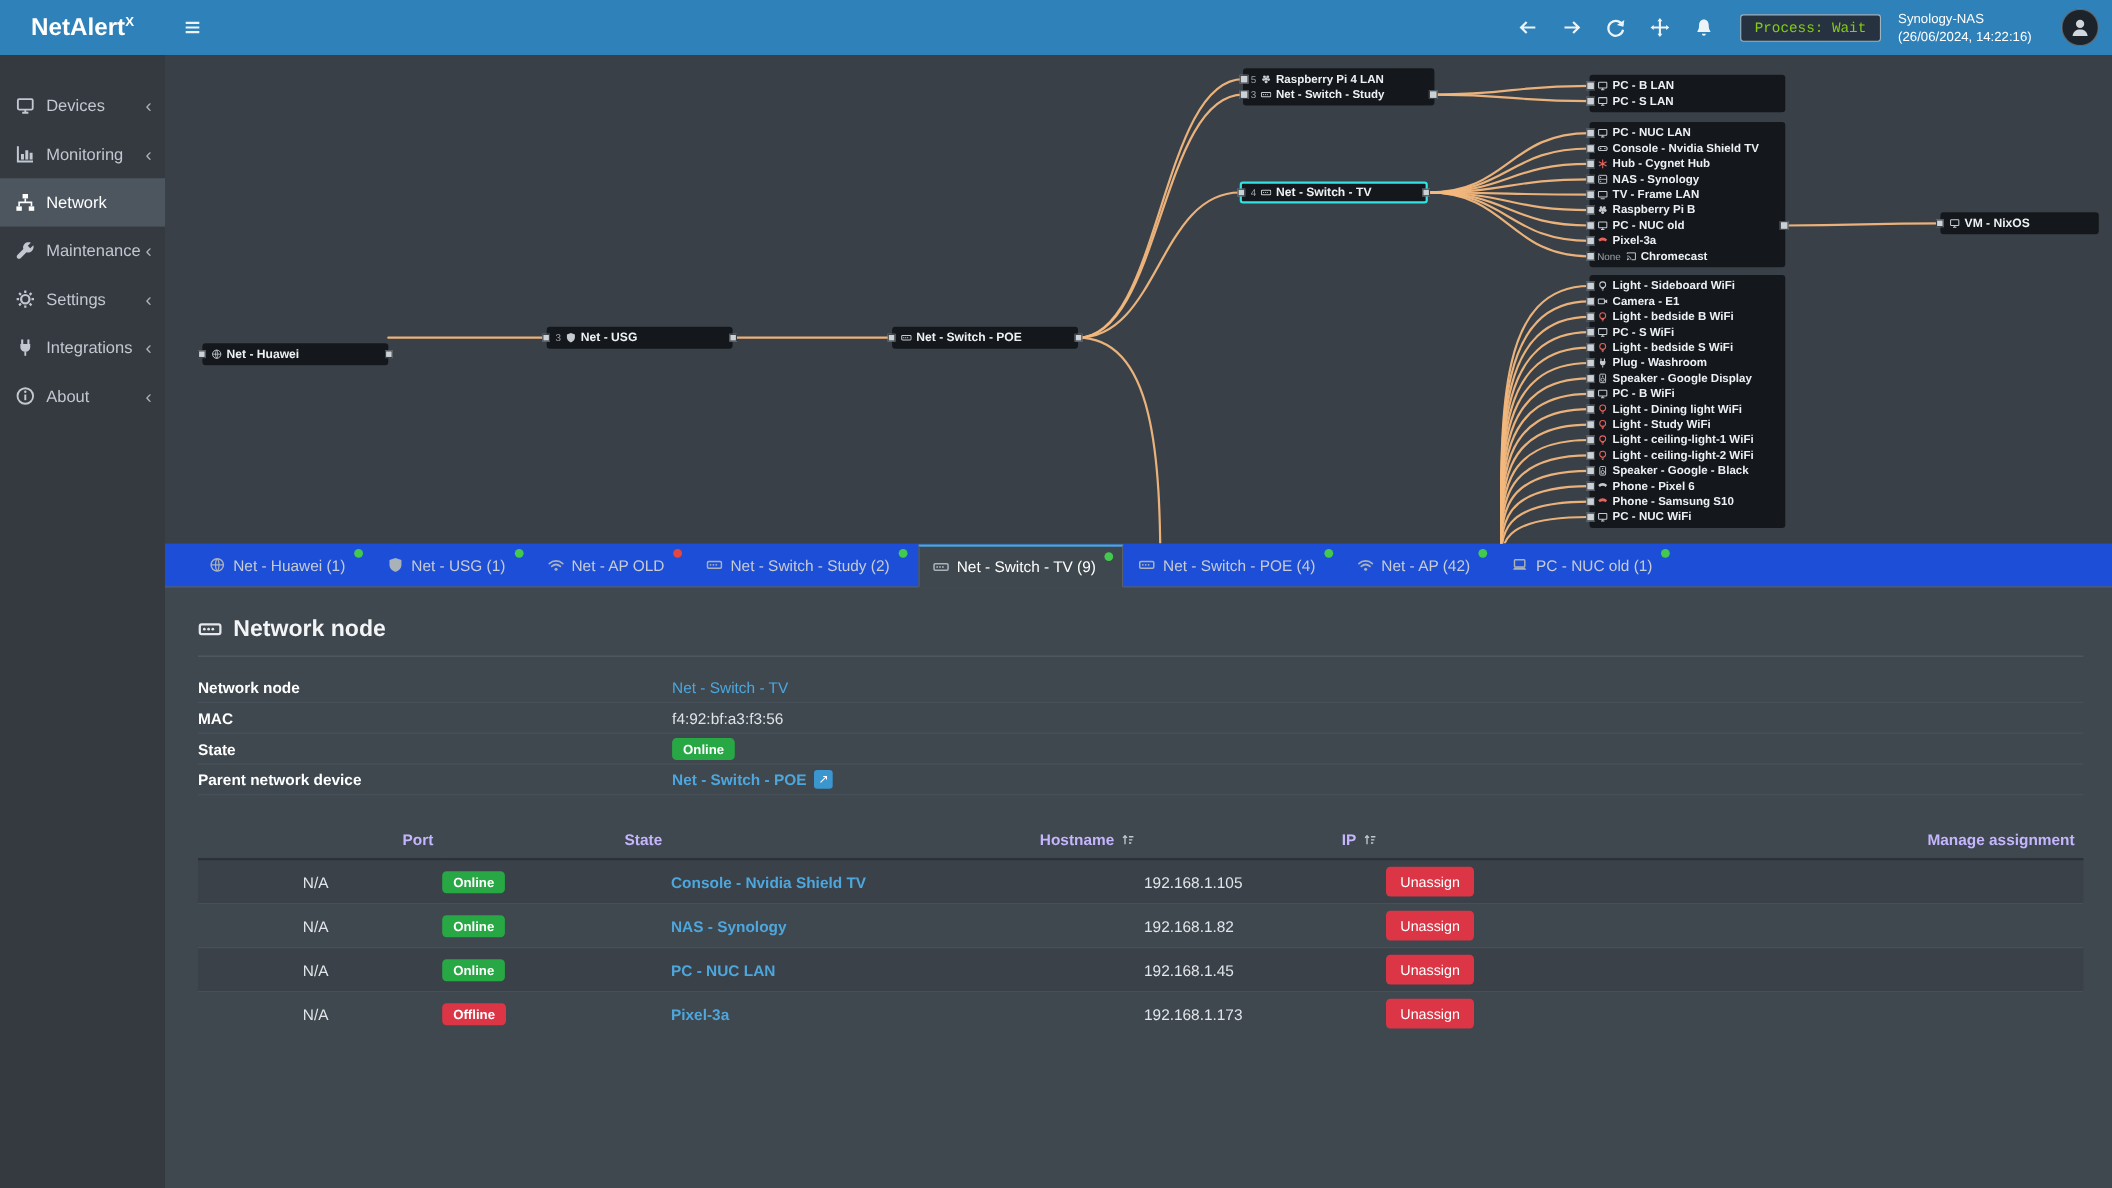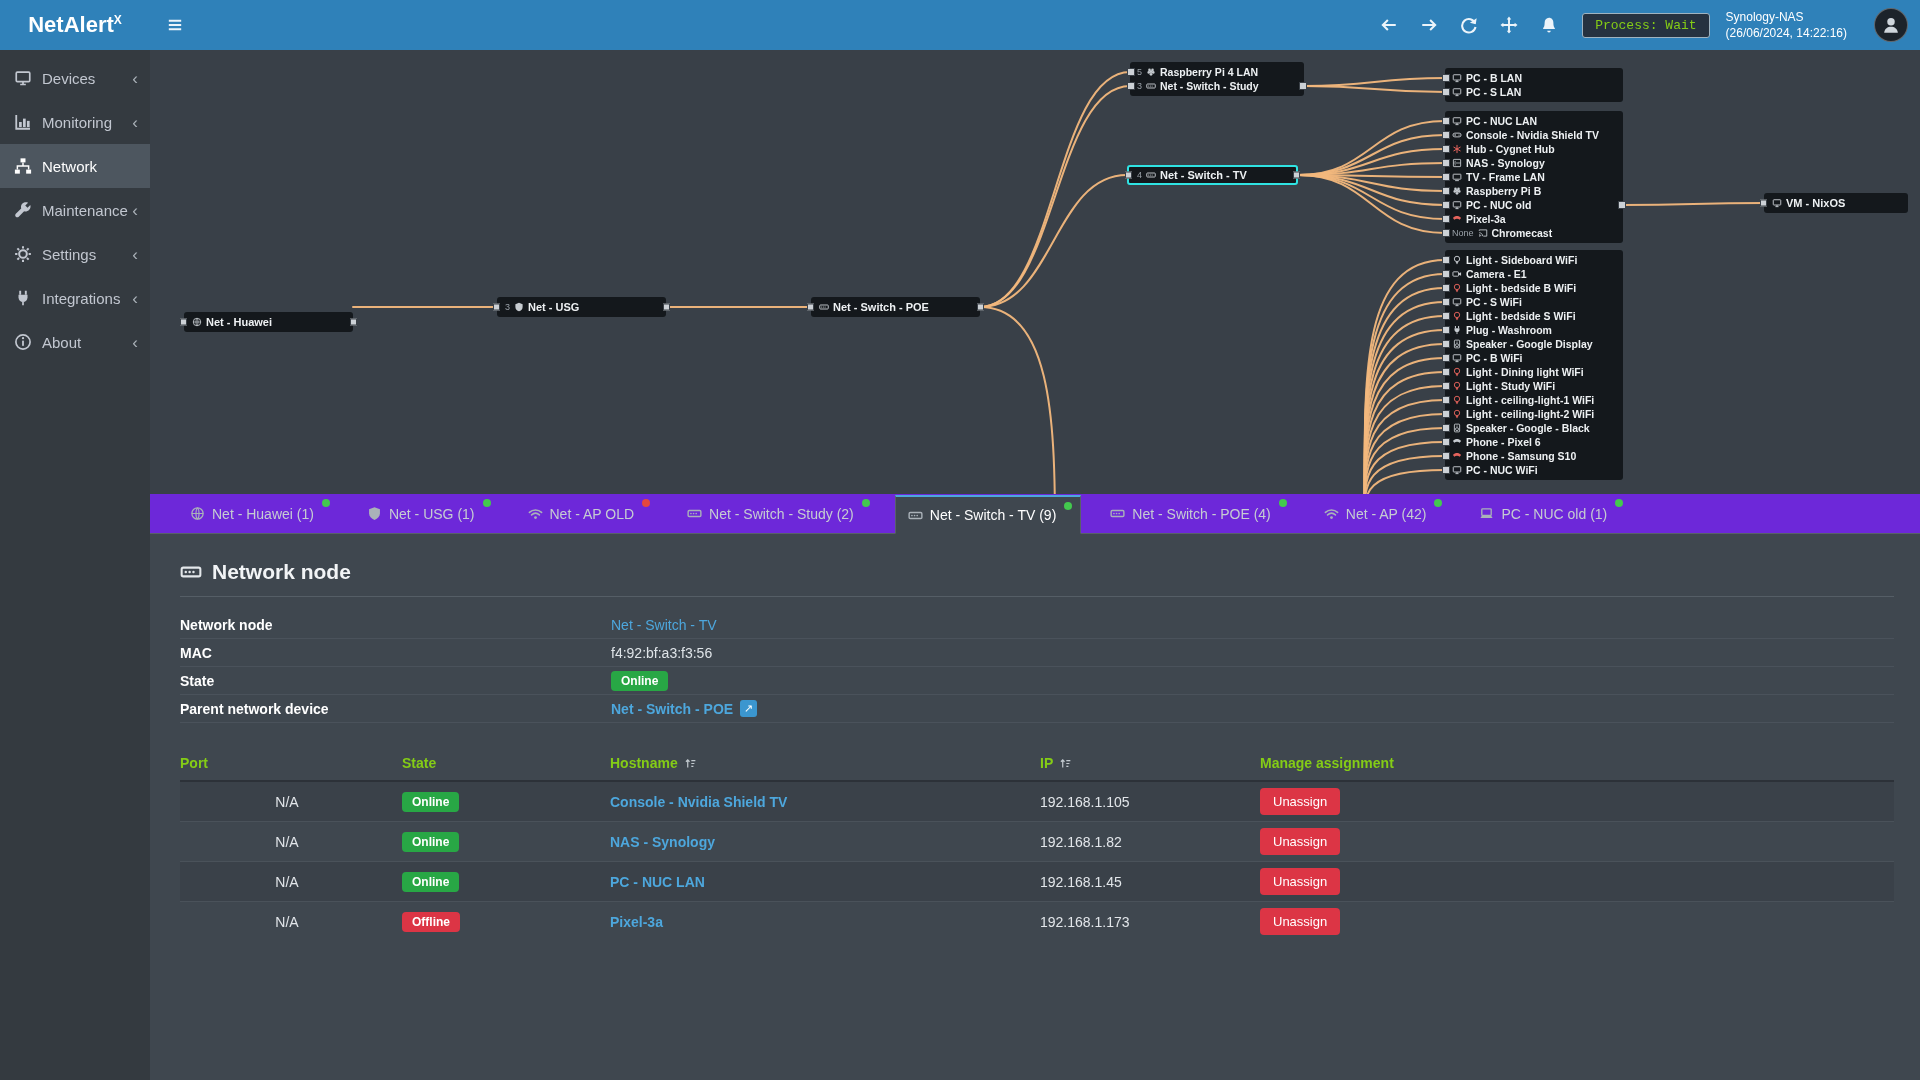--- a/index.html
+++ b/index.html
@@ -12,21 +12,21 @@
   .tb-ic{width:34px;height:34px;display:flex;align-items:center;justify-content:center;color:#ecf4fa;cursor:pointer}
   .tb-ic svg{width:18px;height:18px}
   .burger{margin-left:8px}
   .topbar-right{margin-left:auto;display:flex;align-items:center;gap:6px;padding-right:12px}
   .process-badge{font-family:"Liberation Mono",monospace;font-size:13px;color:#84cc16;background:#263240;border:1px solid #9fb3c0;border-radius:3px;padding:4px 12px;margin:0 10px;white-space:nowrap}
   .host{font-size:12px;line-height:1.35;margin-right:21px}
   .avatar{width:34px;height:34px;border-radius:50%;background:#1c232a;border:1px solid rgba(255,255,255,.3);display:flex;align-items:center;justify-content:center;color:#cfd6dc;cursor:pointer}
   .avatar svg{width:20px;height:20px}
 
   
-  .sidebar{position:fixed;top:50px;left:0;width:150px;bottom:0;background:#343a40;z-index:15;padding-top:6px}
+  .sidebar{position:fixed;top:50px;left:0;width:150px;bottom:0;background:#343a40;z-index:15;padding-top:24px}
   .side-item{display:flex;align-items:center;height:44px;padding:0 12px 0 14px;color:#c2c7d0;font-size:15px;cursor:pointer}
   .side-item .ic{width:18px;height:18px;margin-right:10px;flex:none}
   .side-item .chev{margin-left:auto;font-size:17px;color:#aab1b8;line-height:1}
   .side-item.active{background:#4d565f;color:#fff}
 
   
   .main{margin-left:150px;padding-top:50px;width:1770px}
 
   
   .diagram{position:relative;width:1770px;height:444px;background:#394048;overflow:hidden}
@@ -38,21 +38,21 @@
   .tnode.single .trow{height:20px;font-size:11px}
   .trow .ic{width:10px;height:10px;flex:none;color:#c6cbd0}
   .trow .port{font-size:9px;font-weight:normal;color:#9aa1a8}
   .tnode.selected{border:2px solid var(--selected,#2fe3e3);z-index:3}
   .tnode .h{position:absolute;width:7px;height:7px;background:#ccd1d6;border:1px solid #3a4047;top:50%;transform:translateY(-50%);z-index:4}
   .h.l{left:-4px}.h.r{right:-4px}
   .tgroup .trow::before{content:'';position:absolute;left:-10px;top:50%;transform:translateY(-50%);width:6px;height:6px;background:#ccd1d6;border:1px solid #3a4047}
   .trow.out::after{content:'';position:absolute;right:-9px;top:50%;transform:translateY(-50%);width:6px;height:6px;background:#ccd1d6;border:1px solid #3a4047}
 
   
-  .tabs{display:flex;align-items:flex-end;height:40px;background:#6d28d9;border-bottom:1px solid #596069;padding-left:28px;gap:17px}
+  .tabs{display:flex;align-items:flex-end;height:40px;background:#1d4ed8;border-bottom:1px solid #596069;padding-left:28px;gap:2px}
   .tab{position:relative;display:flex;align-items:center;gap:7px;height:39px;padding:0 24px 0 12px;color:#c6ccd2;font-size:14px;cursor:pointer;white-space:nowrap}
   .tab .ic{width:15px;height:15px;color:#aab2b9;flex:none}
   .tab .dot{position:absolute;top:5px;right:8px;width:8px;height:8px;border-radius:50%}
   .dot.green{background:var(--dotgreen,#43c94e)}
   .dot.red{background:var(--dotred,#e4473f)}
   .tab.active{background:#3f474f;border:1px solid #596069;border-bottom:1px solid #3f474f;border-top:2px solid var(--link,#42a0d8);color:#fff;margin-bottom:-1px}
 
   
   .section{padding:0 26px 0 30px}
   .sec-title{display:flex;align-items:center;gap:10px;color:#f2f4f6;font-size:21px;font-weight:bold;padding:26px 0 12px;border-bottom:1px solid #555e66}
@@ -64,21 +64,21 @@
   .drow .dlabel{width:431px;font-weight:bold;color:#fff;flex:none}
   .drow .dvalue{color:#dfe4e8;display:flex;align-items:center}
   a.link{color:var(--link,#4da7dd);text-decoration:none}
   a.link.b{font-weight:bold}
   .badge{display:inline-block;padding:3px 10px;border-radius:4px;color:#fff;font-size:12px;font-weight:bold}
   .badge.online{background:var(--online,#28a745)}
   .badge.offline{background:var(--offline,#dc3545)}
   .extlink{display:inline-flex;align-items:center;justify-content:center;width:17px;height:17px;background:#3b96cf;color:#fff;border-radius:3px;font-size:11px;margin-left:7px;cursor:pointer}
 
   table.devices{width:100%;border-collapse:collapse;margin-top:22px;table-layout:fixed}
-  .devices th{text-align:left;color:#84cc16;font-size:14px;font-weight:bold;padding:10px 8px 9px 0;border-bottom:2px solid #2c3138;white-space:nowrap}
+  .devices th{text-align:right;color:#c4b5fd;font-size:14px;font-weight:bold;padding:10px 8px 9px 0;border-bottom:2px solid #2c3138;white-space:nowrap}
   .devices th .sorticon{width:13px;height:13px;margin-left:6px;vertical-align:-2px;color:#c2c9cf}
   .devices td{padding:6px 8px 6px 0;font-size:14px;color:#e2e6ea;border-top:1px solid #4a525a;vertical-align:middle}
   .devices tbody tr:nth-child(odd){background:#3a4149}
   .devices td.cport{text-align:center}
   .devices td a.link{font-weight:bold}
   .unassign{background:var(--offline,#dc3545);color:#fff;border:none;border-radius:4px;padding:6px 13px;font-size:13px;font-weight:normal;cursor:pointer;font-family:"Liberation Sans",sans-serif}
 </style>
 </head>
 <body>
 

